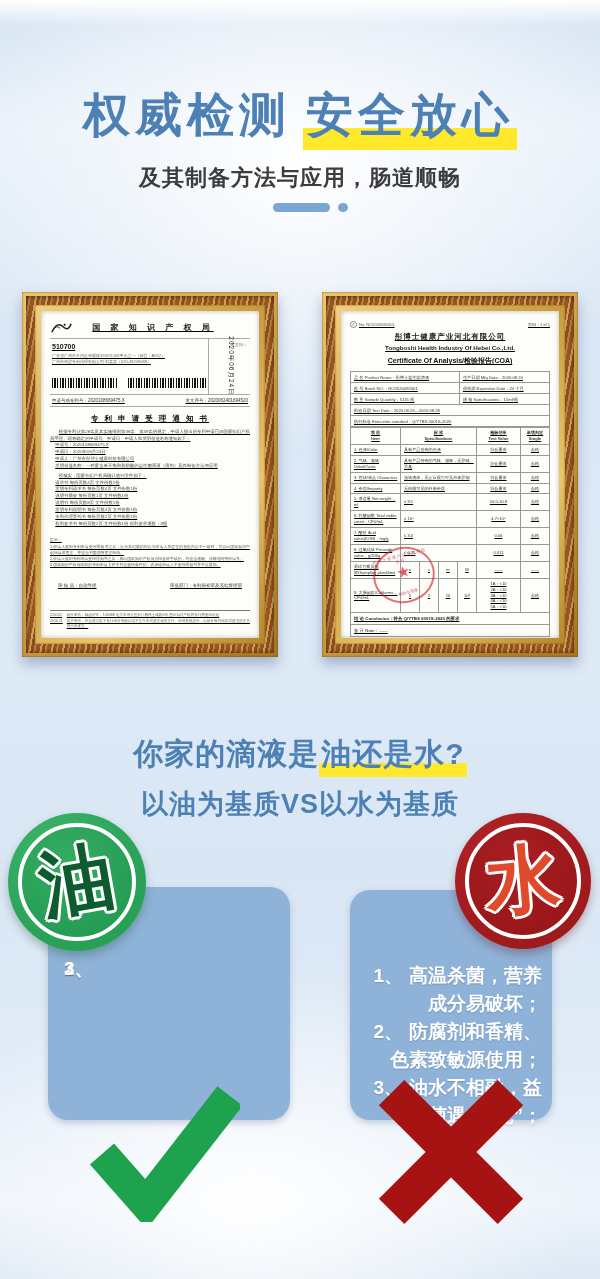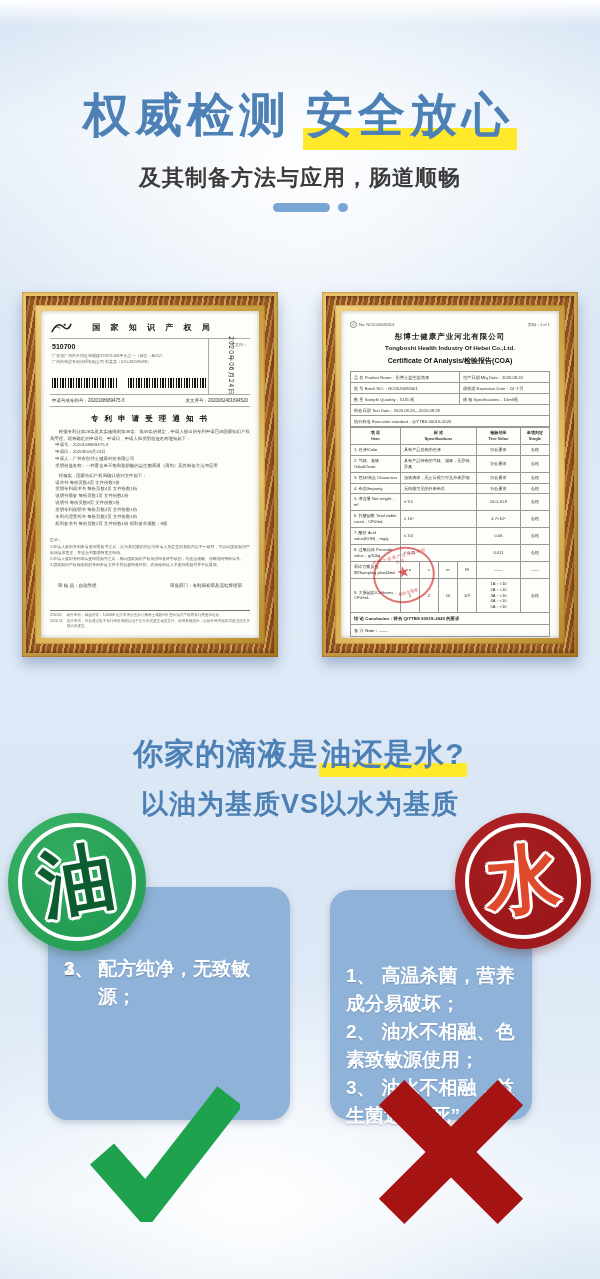--- a/index.html
+++ b/index.html
@@ -18,21 +18,21 @@
   
   .main-title{position:absolute;top:84px;left:0;right:0;text-align:center;
     font-size:47px;font-weight:900;color:var(--accent_blue);letter-spacing:5px;white-space:nowrap;}
   .main-title .hl{background:linear-gradient(to top,var(--highlight_yellow) 0 36%,transparent 36%);
     padding:0 3px 9px 3px;margin-left:12px;}
   .main-sub{position:absolute;top:163px;left:0;right:0;text-align:center;
     font-size:22px;font-weight:600;color:var(--subtitle_dark);letter-spacing:1px;}
   .dash{position:absolute;top:203px;left:273px;width:57px;height:9px;border-radius:5px;background:#79a6d4;}
   .dot{position:absolute;top:203px;left:338px;width:10px;height:9px;border-radius:50%;background:#79a6d4;}
   
-  .certs{position:absolute;top:292px;left:0;right:0;display:flex;justify-content:center;gap:44px;}
+  .certs{position:absolute;top:292px;left:0;right:0;display:flex;justify-content:center;gap:44px;text-decoration:underline;}
   .frame{width:256px;height:365px;background:linear-gradient(135deg,#ecc76e,#a8751f);padding:4px;
     box-shadow:0 7px 12px rgba(70,95,140,.40), inset 0 0 2px #6e4a0e;}
   .f2{height:100%;background:repeating-linear-gradient(100deg,#8a4d1e 0 3px,#b97e3e 3px 5px,#96561f 5px 9px,#cf9f58 9px 11px);
     padding:9px;box-shadow:inset 0 0 4px rgba(0,0,0,.55);}
   .f3{height:100%;background:linear-gradient(135deg,#f2d07e,#c89b3e 40%,#eac56a 70%,#b4882b);
     padding:6px;box-shadow:inset 0 0 2px rgba(110,65,0,.85);}
   .paper{position:relative;height:100%;background:#fdfdfa;padding:10px 9px 8px 9px;overflow:hidden;
     box-shadow:inset 0 0 5px rgba(0,0,0,.28);display:flex;flex-direction:column;color:#3a3a3a;}
   
   .pt-head{display:flex;align-items:center;}
@@ -89,21 +89,21 @@
   .stamp .bot{position:absolute;bottom:6px;left:0;right:0;text-align:center;font-size:4px;color:rgba(205,35,35,.7);}
   
   .sec2-title{position:absolute;top:734px;left:0;right:0;text-align:center;font-size:30px;font-weight:900;
     color:var(--accent_blue);letter-spacing:1px;white-space:nowrap;}
   .sec2-title .hl{background:linear-gradient(to top,var(--highlight_yellow) 0 34%,transparent 34%);padding:0 2px 7px 2px;}
   .sec2-sub{position:absolute;top:786px;left:0;right:0;text-align:center;font-size:27px;font-weight:700;
     color:var(--accent_blue);letter-spacing:1px;}
   
   .vs-card{position:absolute;background:var(--card_blue);border-radius:20px;box-shadow:0 3px 7px rgba(70,95,130,.28);}
   .card-oil{left:48px;top:887px;width:242px;height:233px;padding:68px 12px 0 16px;}
-  .card-water{left:330px;top:890px;width:202px;height:230px;padding:72px 10px 0 16px;}
+  .card-water{left:350px;top:890px;width:202px;height:230px;padding:72px 10px 0 16px;text-align:right;}
   .vs-item{position:relative;font-size:19px;font-weight:700;color:#fff;line-height:28px;
     text-shadow:0 1px 1px rgba(40,60,90,.25);}
   .card-oil .vs-item{padding-left:34px;}
   .card-oil .vs-num{position:absolute;left:0;top:0;}
   .card-water .vs-num{margin-right:6px;}
   .badge{position:absolute;border-radius:50%;}
   .badge-inner{position:absolute;inset:10px;border-radius:50%;border:4px solid #fff;
     display:flex;align-items:center;justify-content:center;}
   .badge-oil{left:8px;top:813px;width:138px;height:138px;
     background:radial-gradient(circle at 35% 28%,#3db66b,var(--oil_green) 70%);box-shadow:0 5px 9px rgba(20,80,45,.30);}
@@ -347,26 +347,26 @@
         </div>
     </div>
   </div>
 
   <div class="sec2-title"><span>你家的滴液是</span><span class="hl">油还是水?</span></div>
   <div class="sec2-sub">以油为基质VS以水为基质</div>
 
   <div class="vs-card card-oil">
     <div class="vs-item"><span class="vs-num">1、</span></div>
     <div class="vs-item"><span class="vs-num">2、</span></div>
-    <div class="vs-item"><span class="vs-num">3、</span><span>配方纯净，无致敏源；</span></div>
+    <div class="vs-item"><span class="vs-num">3、</span></div>
   </div>
 
   <div class="vs-card card-water">
     <div class="vs-item"><span class="vs-num">1、</span><span>高温杀菌，营养成分易破坏；</span></div>
-    <div class="vs-item"><span class="vs-num">2、</span><span>油水不相融、色素致敏源使用；</span></div>
+    <div class="vs-item"><span class="vs-num">2、</span><span>防腐剂和香精、色素致敏源使用；</span></div>
     <div class="vs-item"><span class="vs-num">3、</span><span>油水不相融，益生菌遇水“死”；</span></div>
   </div>
 
   <div class="badge badge-oil">
     <div class="badge-inner">
         <span class="badge-char">油</span>
       </div>
   </div>
   <div class="badge badge-water">
     <div class="badge-inner">

